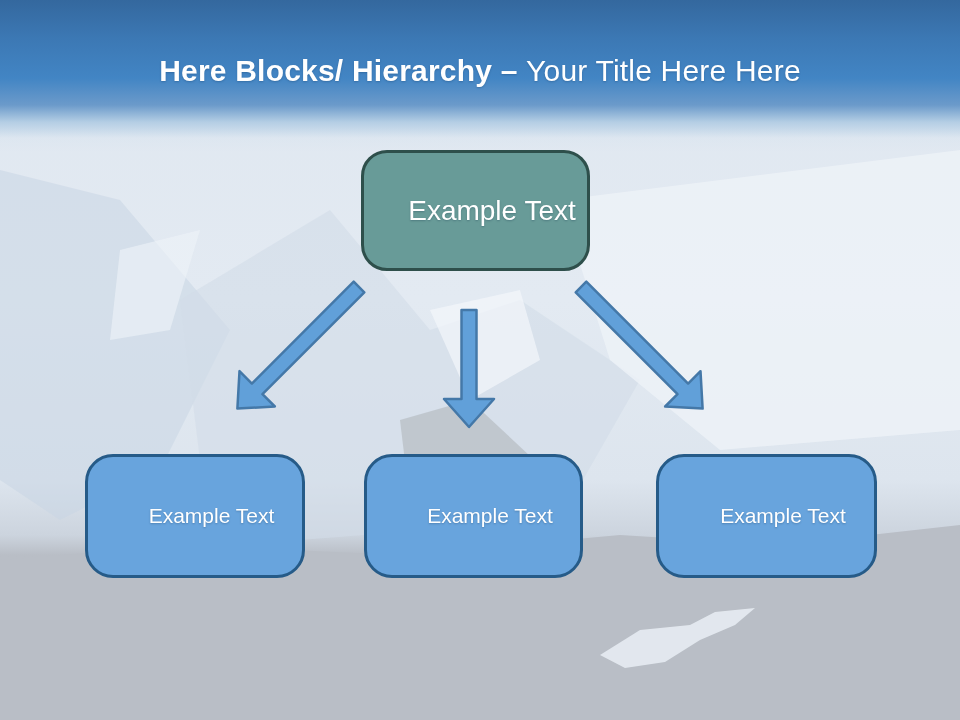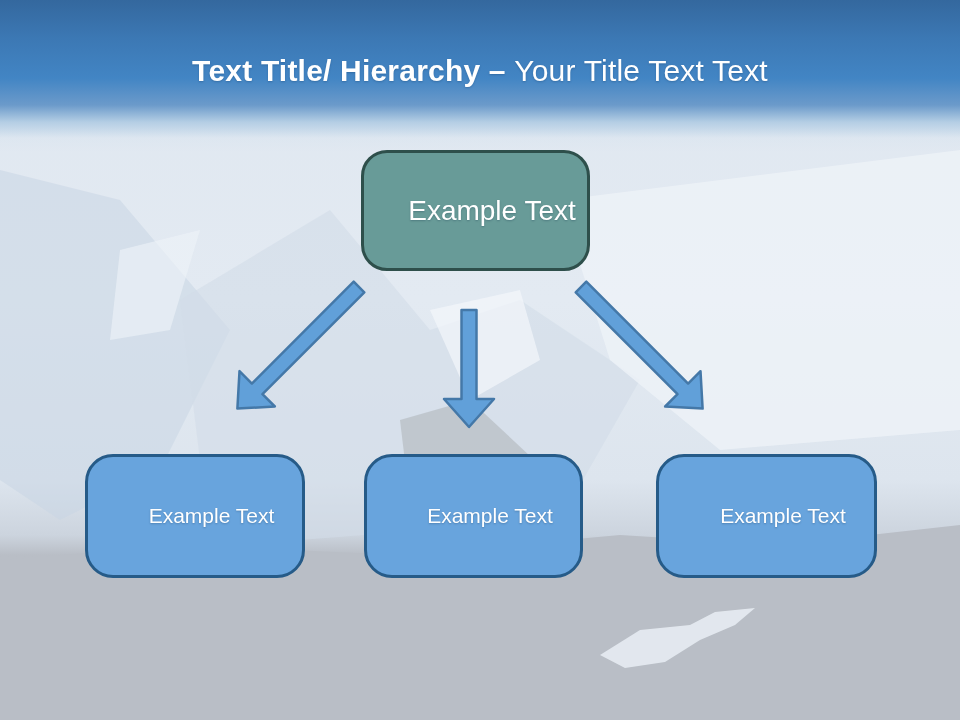--- a/index.html
+++ b/index.html
@@ -69,21 +69,21 @@
     <polygon points="400,420 470,400 545,470 525,545 415,545" fill="#a3a8ab" opacity="0.45"></polygon>
 
     <polygon points="0,560 180,545 400,555 620,535 780,545 960,525 960,720 0,720" fill="#b9bec6"></polygon>
 
     <polygon points="600,655 640,630 690,625 715,612 755,608 735,625 700,640 665,662 625,668" fill="#e9eef5" opacity="0.85"></polygon>
   </svg>
 
   <div class="header-band"></div>
 
   <div class="title">
-    <span class="b">Text Title/ Hierarchy</span><span class="d"> – </span><span>Your Title Text Text</span>
+    <span class="b">Here Blocks/ Hierarchy</span><span class="d"> – </span><span>Your Title Here Here</span>
   </div>
 
   <svg class="arrows-svg" viewBox="0 0 960 720">
 
     <polygon class="arrow" transform="translate(359,287) rotate(45)" points="-7.5,0 -7.5,144 -25,144 0,172 25,144 7.5,144 7.5,0"></polygon>
 
     <polygon class="arrow" transform="translate(469,310)" points="-7.5,0 -7.5,89 -25,89 0,117 25,89 7.5,89 7.5,0"></polygon>
 
     <polygon class="arrow" transform="translate(581,287) rotate(-45)" points="-7.5,0 -7.5,144 -25,144 0,172 25,144 7.5,144 7.5,0"></polygon>
   </svg>

